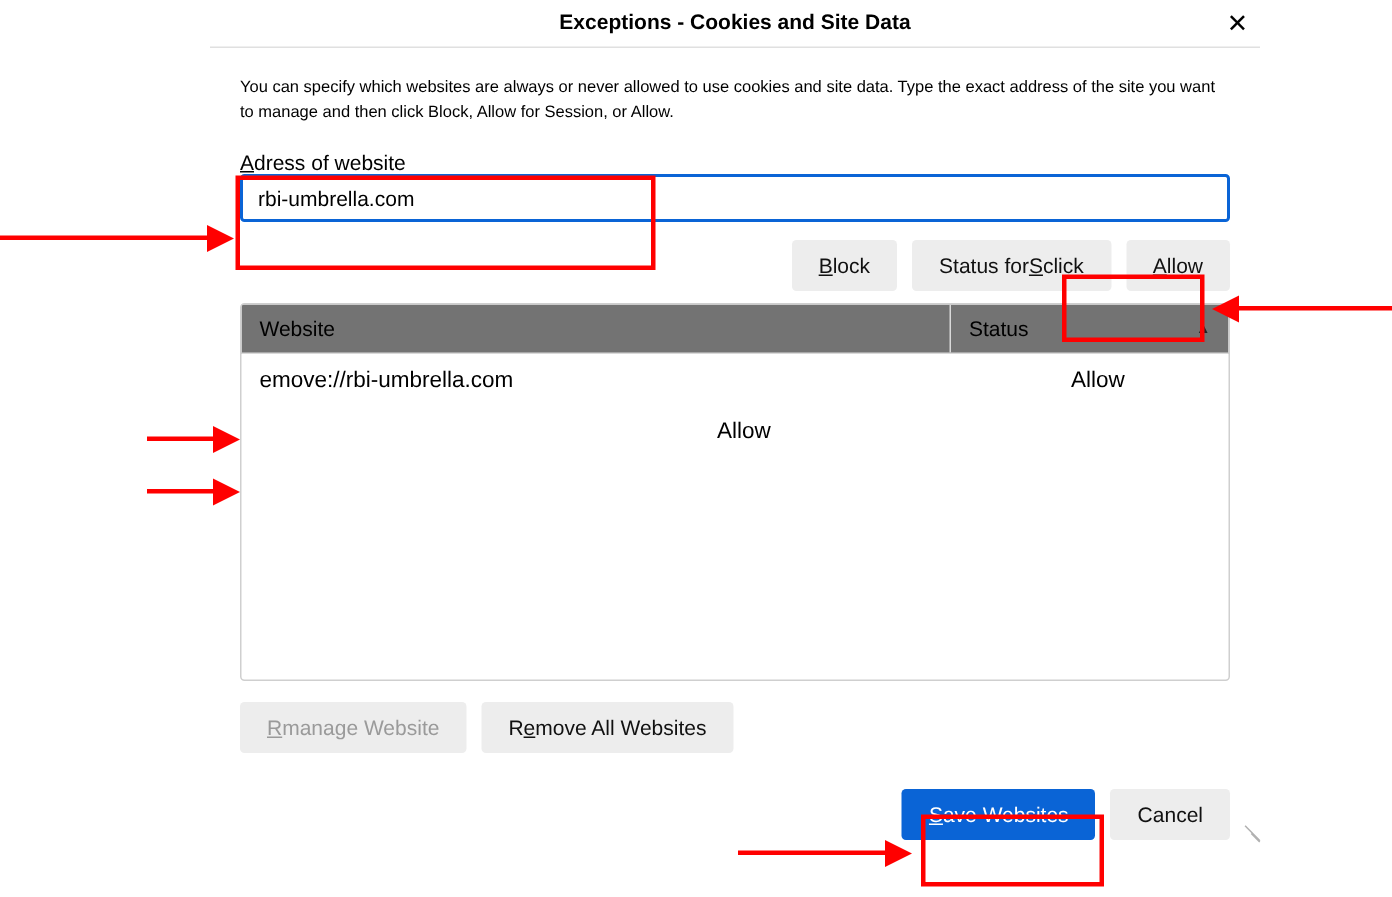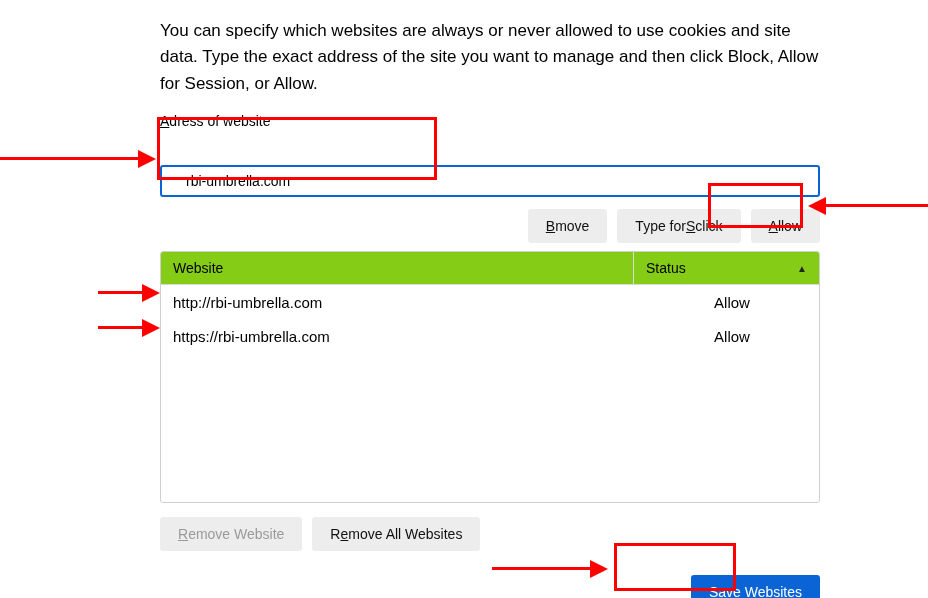--- a/index.html
+++ b/index.html
@@ -1,29 +1,29 @@
 <!DOCTYPE html>
 <html><head>
 <meta charset="utf-8">
 <style>
   html,body{margin:0;padding:0;width:928px;height:598px;background:#fff;font-family:"Segoe UI",Arial,sans-serif;font-size:15px;color:#000;overflow:hidden;}
   .dialog{position:absolute;left:140px;top:0;width:700px;}
   .titlebar{position:relative;padding:6px 0 8px 0;border-bottom:1px solid #e0e0e0;text-align:center;}
   .titlebar .title{font-size:14px;font-weight:600;}
   .close{position:absolute;right:4px;top:4px;width:22px;height:22px;display:flex;align-items:center;justify-content:center;font-size:17px;color:#000;cursor:pointer;}
   .body{padding:18px 20px 0 20px;}
-  .desc{font-size:17px;line-height:1.55;margin-bottom:16px;}
+  .desc{font-size:11px;line-height:1.55;margin-bottom:16px;}
   .lbl{font-size:14px;margin-bottom:0;}
-  .addr-input{width:100%;height:32px;box-sizing:border-box;border:2px solid #0a64d6;border-radius:3px;padding:0 24px;font-size:14px;outline:none;margin-top:36px;}
+  .addr-input{width:100%;height:32px;box-sizing:border-box;border:2px solid #0a64d6;border-radius:3px;padding:0 10px;font-size:14px;outline:none;}
   .btnrow{display:flex;justify-content:flex-end;gap:10px;margin-top:12px;}
   .btn{background:#ededed;border:none;border-radius:3px;height:34px;padding:0 18px;font-size:14px;color:#111;cursor:pointer;display:flex;align-items:center;justify-content:center;}
   .btn.primary{background:#0a64d6;color:#fff;font-weight:500;}
   .btn.disabled{color:#9a9a9a;cursor:default;}
   .listbox{border:1px solid #cfcfcf;border-radius:3px;height:250px;margin-top:8px;display:flex;flex-direction:column;overflow:hidden;}
-  .cols{display:flex;background:#84cc16;border-bottom:1px solid #d9d9d9;font-size:14px;height:32px;align-items:center;}
+  .cols{display:flex;background:#737373;border-bottom:1px solid #d9d9d9;font-size:14px;height:32px;align-items:center;}
   .col-web{flex:0 0 460px;padding-left:12px;border-right:1px solid #d9d9d9;height:100%;display:flex;align-items:center;}
   .col-stat{flex:1;padding:0 12px;display:flex;align-items:center;justify-content:space-between;height:100%;gap:28px;}
   .sort-icon{font-size:10px;color:#222;}
   .rows{flex:1;overflow:auto;}
   .row{display:flex;height:34px;align-items:center;font-size:15px;}
   .row .c1{flex:0 0 460px;padding-left:12px;}
   .row .c2{flex:1;padding-left:12px;text-align:center;}
   .bottom-left{display:flex;gap:10px;margin-top:14px;}
   .bottom-right{display:flex;justify-content:flex-end;gap:10px;margin-top:24px;}
   .u{text-decoration:underline;}
@@ -37,80 +37,84 @@
   
   .grip{position:absolute;right:0;bottom:0;width:14px;height:14px;}
   .grip:before,.grip:after{content:"";position:absolute;background:#b0b0b0;transform:rotate(45deg);}
   .grip:before{width:14px;height:1px;right:-2px;bottom:4px;}
   .grip:after{width:8px;height:1px;right:-1px;bottom:1px;}
 </style>
 </head>
 <body>
 
 <div class="dialog">
+  <div class="titlebar">
+    <span class="title">Exceptions - Cookies and Site Data</span>
+    <div class="close">✕</div>
+  </div>
   <div class="body">
     <div class="desc">You can specify which websites are always or never allowed to use cookies and site data. Type the exact address of the site you want to manage and then click Block, Allow for Session, or Allow.</div>
     <div class="lbl"><span class="u">A</span><span>dress of website</span></div>
     <input class="addr-input" value="rbi-umbrella.com" style="">
     <div class="btnrow">
       <button class="btn">
           <span></span>
           <span class="u">B</span>
-          <span>move</span>
+          <span>lock</span>
         </button>
       <button class="btn">
-          <span>Type for </span>
+          <span>Status for </span>
           <span class="u">S</span>
           <span>click</span>
         </button>
       <button class="btn">
           <span></span>
           <span class="u">A</span>
           <span>llow</span>
         </button>
     </div>
 
     <div class="listbox">
       <div class="cols">
         <div class="col-web">Website</div>
         <div class="col-stat">
           <span>Status</span>
           <span class="sort-icon">▲</span>
         </div>
       </div>
       <div class="rows">
         <div class="row">
-          <div class="c1">http://rbi-umbrella.com</div>
+          <div class="c1">emove://rbi-umbrella.com</div>
           <div class="c2">Allow</div>
         </div>
         <div class="row">
-          <div class="c1">https://rbi-umbrella.com</div>
           <div class="c2">Allow</div>
         </div>
       </div>
     </div>
 
     <div class="bottom-left">
       <button class="btn disabled">
           <span></span>
           <span class="u">R</span>
-          <span>emove Website</span>
+          <span>manage Website</span>
         </button>
       <button class="btn">
           <span>R</span>
           <span class="u">e</span>
           <span>move All Websites</span>
         </button>
     </div>
     <div class="bottom-right">
       <button class="btn primary">
           <span></span>
           <span class="u">S</span>
           <span>ave Websites</span>
         </button>
+      <button class="btn">Cancel</button>
     </div>
   </div>
   <div class="grip"></div>
 </div>
 
 <div class="redbox" style="left:157px;top:117px;width:280px;height:63px;"></div>
 <div class="redbox" style="left:708px;top:183px;width:95px;height:45px;"></div>
 <div class="redbox" style="left:614px;top:543px;width:122px;height:48px;"></div>
 
 <div class="arrow" style="left:0;top:150px;">

